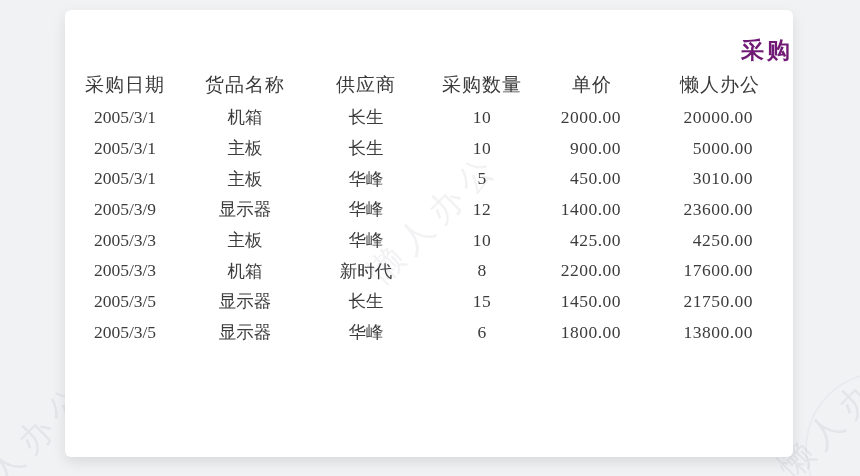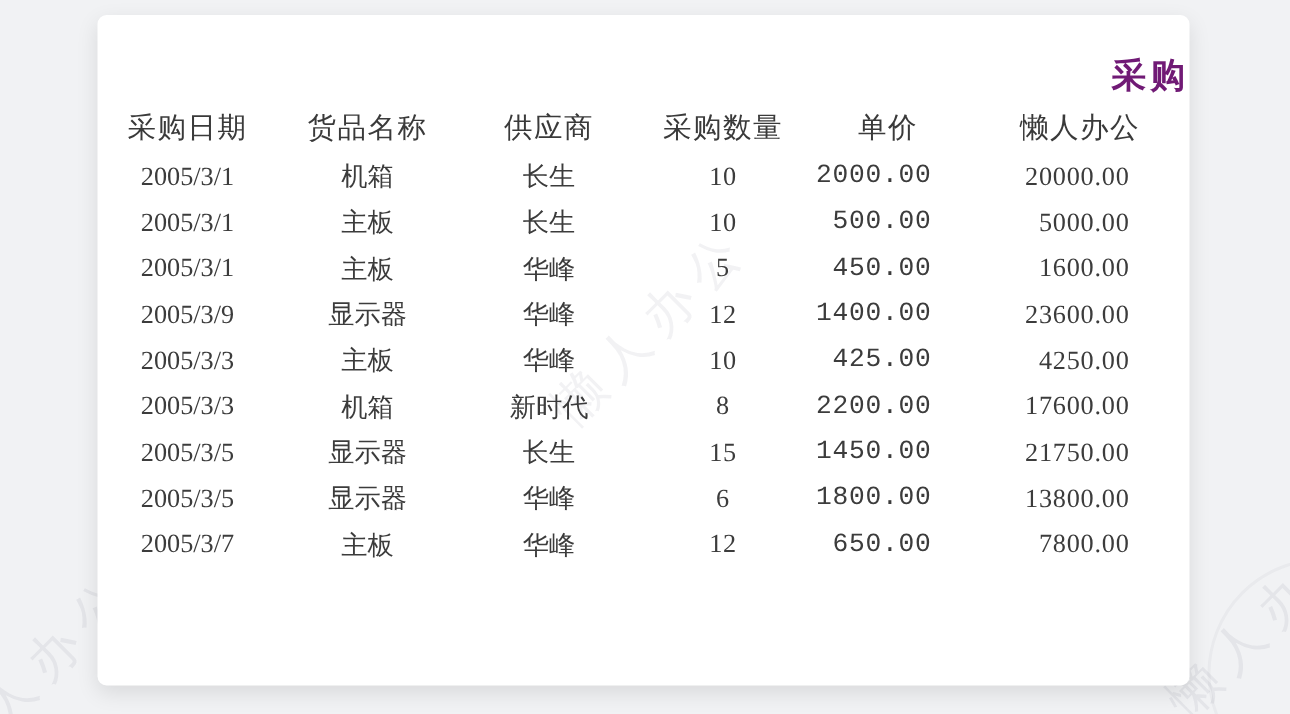--- a/index.html
+++ b/index.html
@@ -64,21 +64,20 @@
     text-align: center;
     color: #3c3c3c;
     white-space: nowrap;
   }
   
   table.purchase td:nth-child(4) { letter-spacing: 0.5px; }
   table.purchase td:nth-child(5) {
     text-align: right;
     padding-right: 26px;
     letter-spacing: 0.5px;
-    font-family: Liberation Mono, monospace;
   }
   table.purchase td:nth-child(6) {
     text-align: right;
     padding-right: 40px;
     letter-spacing: 0.5px;
   }
 
   
   .wm {
     position: absolute;
@@ -140,30 +139,30 @@
           <td>长生</td>
           <td>10</td>
           <td>2000.00</td>
           <td>20000.00</td>
         </tr>
         <tr>
           <td>2005/3/1</td>
           <td>主板</td>
           <td>长生</td>
           <td>10</td>
-          <td>500.00</td>
+          <td>900.00</td>
           <td>5000.00</td>
         </tr>
         <tr>
           <td>2005/3/1</td>
           <td>主板</td>
           <td>华峰</td>
           <td>5</td>
           <td>450.00</td>
-          <td>1600.00</td>
+          <td>3010.00</td>
         </tr>
         <tr>
           <td>2005/3/9</td>
           <td>显示器</td>
           <td>华峰</td>
           <td>12</td>
           <td>1400.00</td>
           <td>23600.00</td>
         </tr>
         <tr>
@@ -191,25 +190,17 @@
           <td>21750.00</td>
         </tr>
         <tr>
           <td>2005/3/5</td>
           <td>显示器</td>
           <td>华峰</td>
           <td>6</td>
           <td>1800.00</td>
           <td>13800.00</td>
         </tr>
-        <tr>
-          <td>2005/3/7</td>
-          <td>主板</td>
-          <td>华峰</td>
-          <td>12</td>
-          <td>650.00</td>
-          <td>7800.00</td>
-        </tr>
       </tbody>
   </table>
 </div>
 
 <div class="wm wm-center">懒人办公</div>
 
 </body></html>

